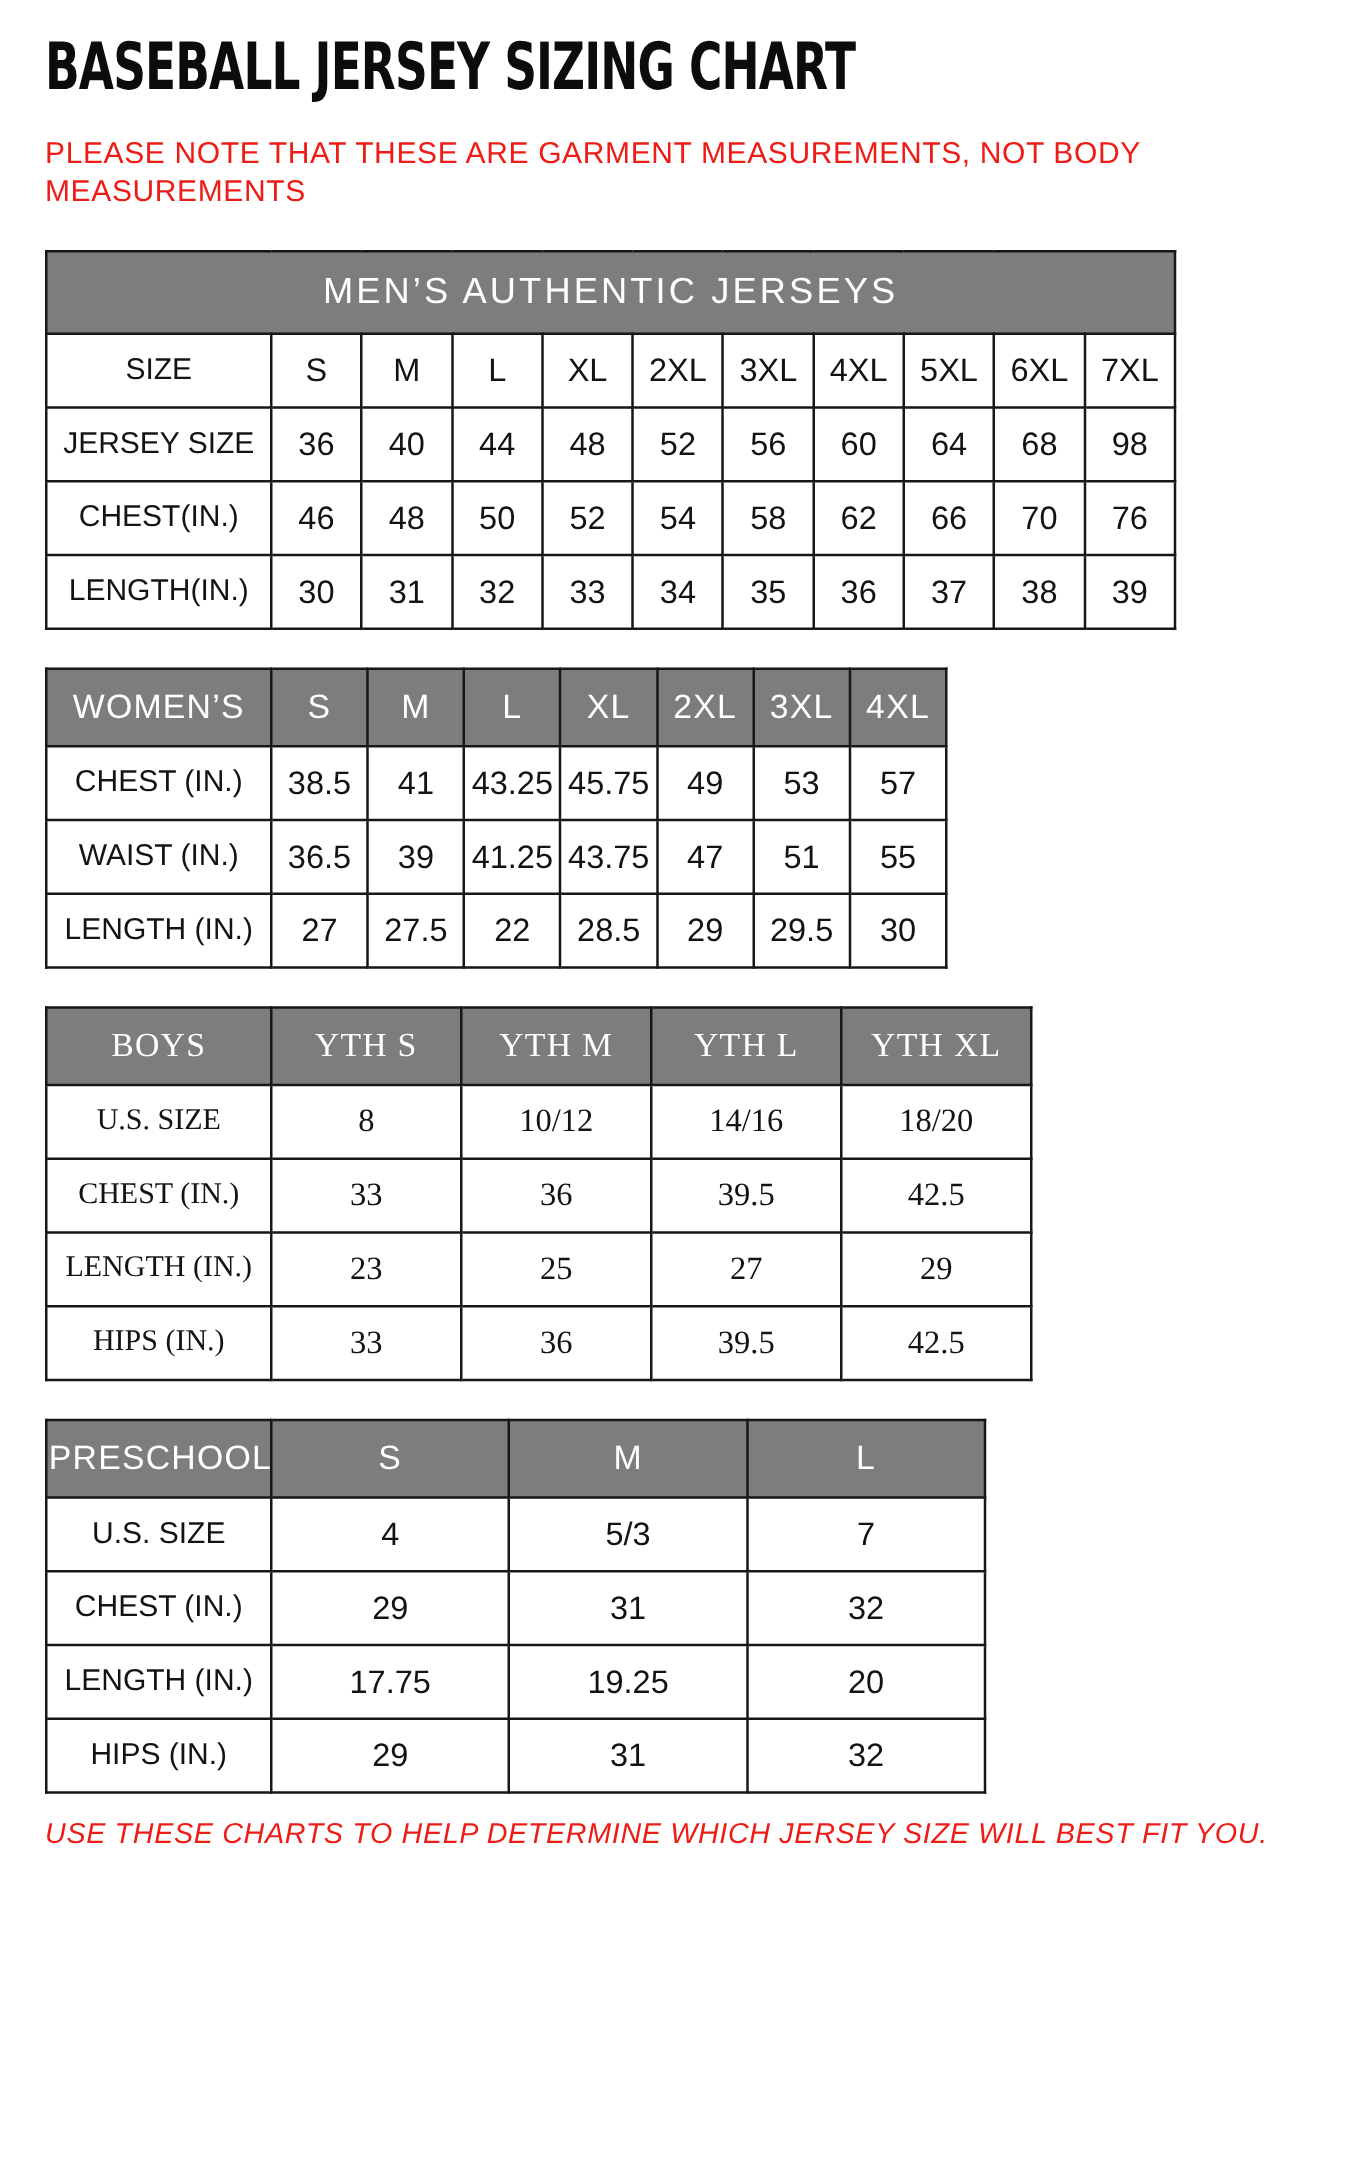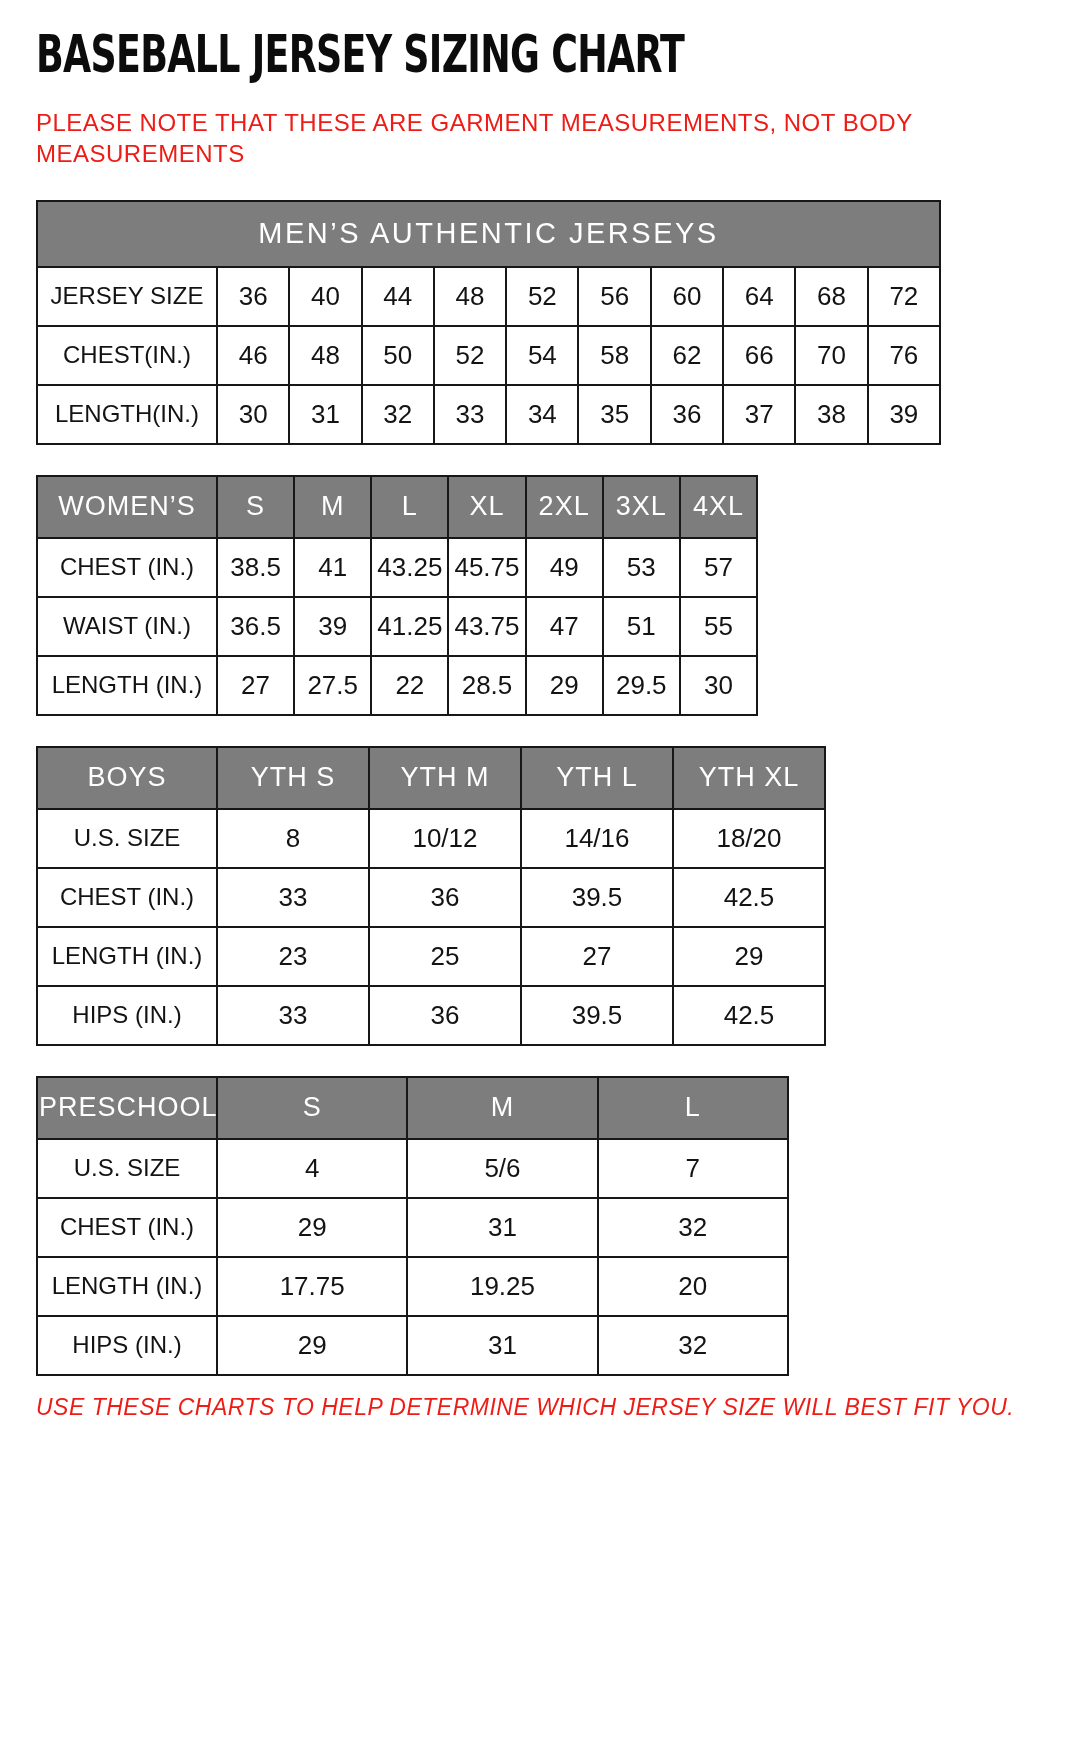--- a/index.html
+++ b/index.html
@@ -39,21 +39,21 @@
     letter-spacing:0.5px;
   }
 
   table.tbl{
     border-collapse:collapse;
     table-layout:fixed;
     margin-top:30px;
   }
   .men{width:905px; margin-top:34px;}
   .women{width:722px;}
-  .boys{width:790px;}
+  .boys{width:790px;font-family:Liberation Serif, serif;}
   .preschool{width:753px;}
   col.c-label{width:180px;}
 
   .tbl th,.tbl td{
     border:2px solid var(--border);
     text-align:center;
     vertical-align:middle;
     color:var(--ink);
   }
   .tbl td{
@@ -107,31 +107,44 @@
         <col class="c-label">
         <col span="10">
       </colgroup>
     <thead>
       <tr>
         <th class="bar title-bar" colspan="11">MEN’S AUTHENTIC JERSEYS</th>
       </tr>
     </thead>
     <tbody>
         <tr>
+          <th>SIZE</th>
+          <td>S</td>
+          <td>M</td>
+          <td>L</td>
+          <td>XL</td>
+          <td>2XL</td>
+          <td>3XL</td>
+          <td>4XL</td>
+          <td>5XL</td>
+          <td>6XL</td>
+          <td>7XL</td>
+        </tr>
+        <tr>
           <th>JERSEY SIZE</th>
           <td>36</td>
           <td>40</td>
           <td>44</td>
           <td>48</td>
           <td>52</td>
           <td>56</td>
           <td>60</td>
           <td>64</td>
           <td>68</td>
-          <td>72</td>
+          <td>98</td>
         </tr>
         <tr>
           <th>CHEST(IN.)</th>
           <td>46</td>
           <td>48</td>
           <td>50</td>
           <td>52</td>
           <td>54</td>
           <td>58</td>
           <td>62</td>
@@ -262,21 +275,21 @@
           <th class="bar">PRESCHOOL</th>
           <th class="bar">S</th>
           <th class="bar">M</th>
           <th class="bar">L</th>
         </tr>
     </thead>
     <tbody>
         <tr>
           <th>U.S. SIZE</th>
           <td>4</td>
-          <td>5/6</td>
+          <td>5/3</td>
           <td>7</td>
         </tr>
         <tr>
           <th>CHEST (IN.)</th>
           <td>29</td>
           <td>31</td>
           <td>32</td>
         </tr>
         <tr>
           <th>LENGTH (IN.)</th>

